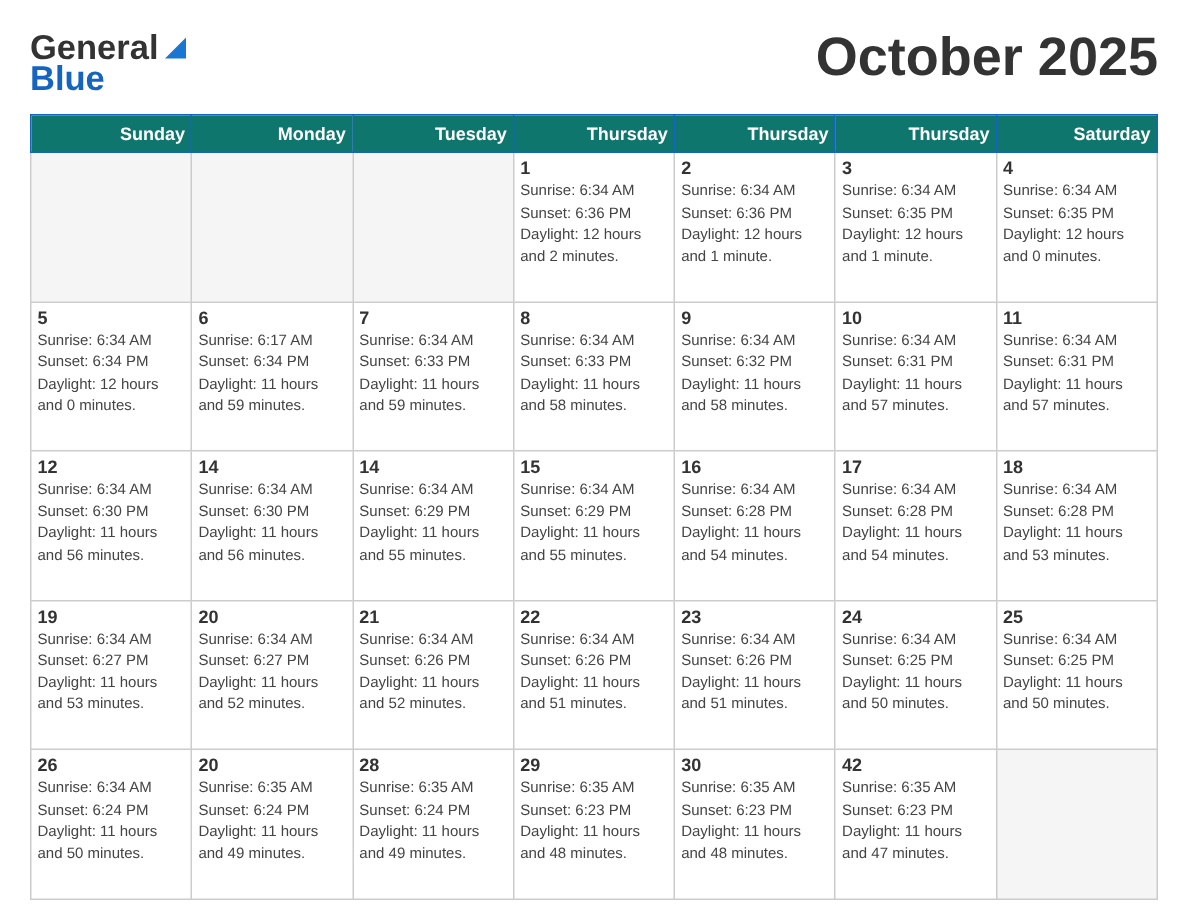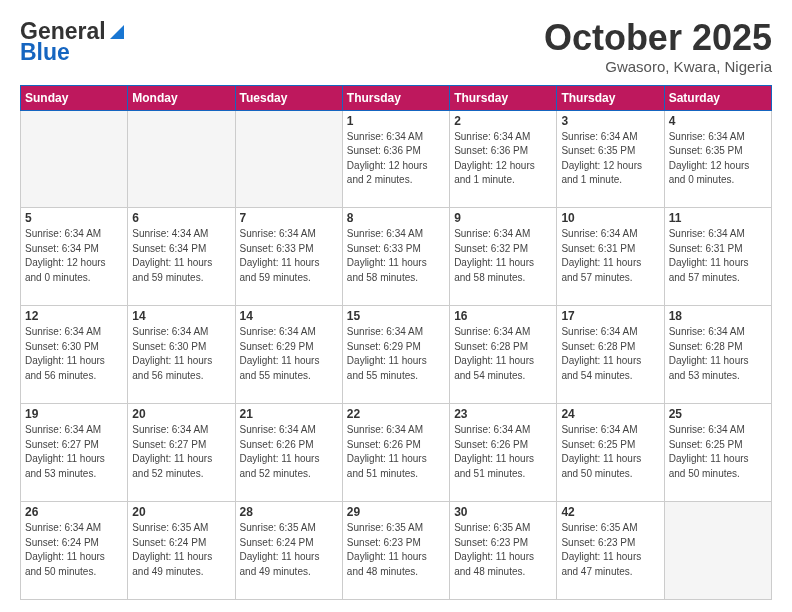--- a/index.html
+++ b/index.html
@@ -23,46 +23,46 @@
       align-items: flex-start;
       margin-bottom: 10px;
       gap: 24px;
     }
     .logo-wrapper {
       display: flex;
       align-items: center;
       gap: 4px;
     }
     .title-block {
-      text-align: right;
+      text-align: left;
     }
     .month-title {
       font-size: 36px;
       font-weight: bold;
       color: #333;
       line-height: 1.1;
     }
     .location {
       font-size: 15px;
       color: #555;
     }
     .calendar {
       flex: 1;
       border: 1px solid #ccc;
       border-collapse: collapse;
       width: 100%;
       table-layout: fixed;
     }
     .calendar th {
-      background: #be185d;
+      background: #0f766e;
       color: #fff;
       font-size: 12px;
       font-weight: bold;
       padding: 5px 4px;
-      text-align: left;
+      text-align: right;
       border: 1px solid #1565c0;
     }
     .calendar td {
       vertical-align: top;
       border: 1px solid #ccc;
       padding: 3px 4px;
       font-size: 9.5px;
       color: #333;
       background: #fff;
       height: 82px;
@@ -93,21 +93,20 @@
           <span style="font-size:23px;font-weight:bold;color:#333;font-family:Arial;">General</span>
           <svg width="22" height="22" viewBox="0 0 22 22">
             <polygon points="4,18 18,18 18,4" fill="#1976d2"></polygon>
           </svg>
         </div>
         <div style="font-size:23px;font-weight:bold;color:#1565c0;font-family:Arial;margin-top:-6px;">Blue</div>
       </div>
     </div>
     <div class="title-block">
       <div class="month-title">October 2025</div>
-      <div class="location">Gwasoro, Kwara, Nigeria</div>
     </div>
   </div>
 
   <table class="calendar">
     <thead>
       <tr>
       <th>Sunday</th>
           <th>Monday</th>
           <th>Tuesday</th>
           <th>Thursday</th>
@@ -153,21 +152,21 @@
         <tr>
           <td>
             <div class="day-number">5</div>
             <div class="day-info">Sunrise: 6:34 AM
 Sunset: 6:34 PM
 Daylight: 12 hours
 and 0 minutes.</div>
           </td>
           <td>
             <div class="day-number">6</div>
-            <div class="day-info">Sunrise: 4:34 AM
+            <div class="day-info">Sunrise: 6:17 AM
 Sunset: 6:34 PM
 Daylight: 11 hours
 and 59 minutes.</div>
           </td>
           <td>
             <div class="day-number">7</div>
             <div class="day-info">Sunrise: 6:34 AM
 Sunset: 6:33 PM
 Daylight: 11 hours
 and 59 minutes.</div>

